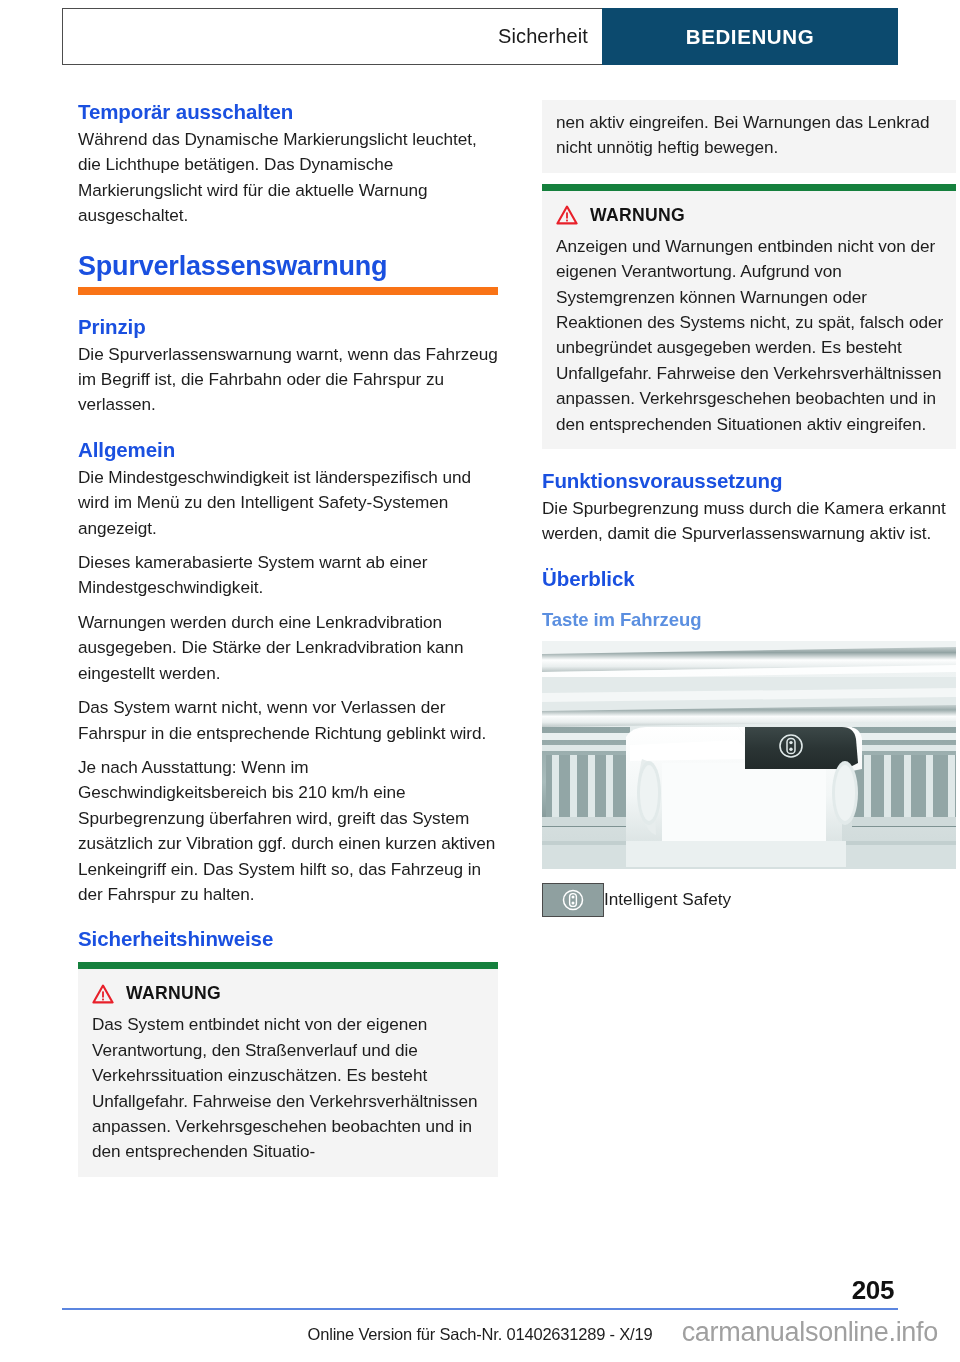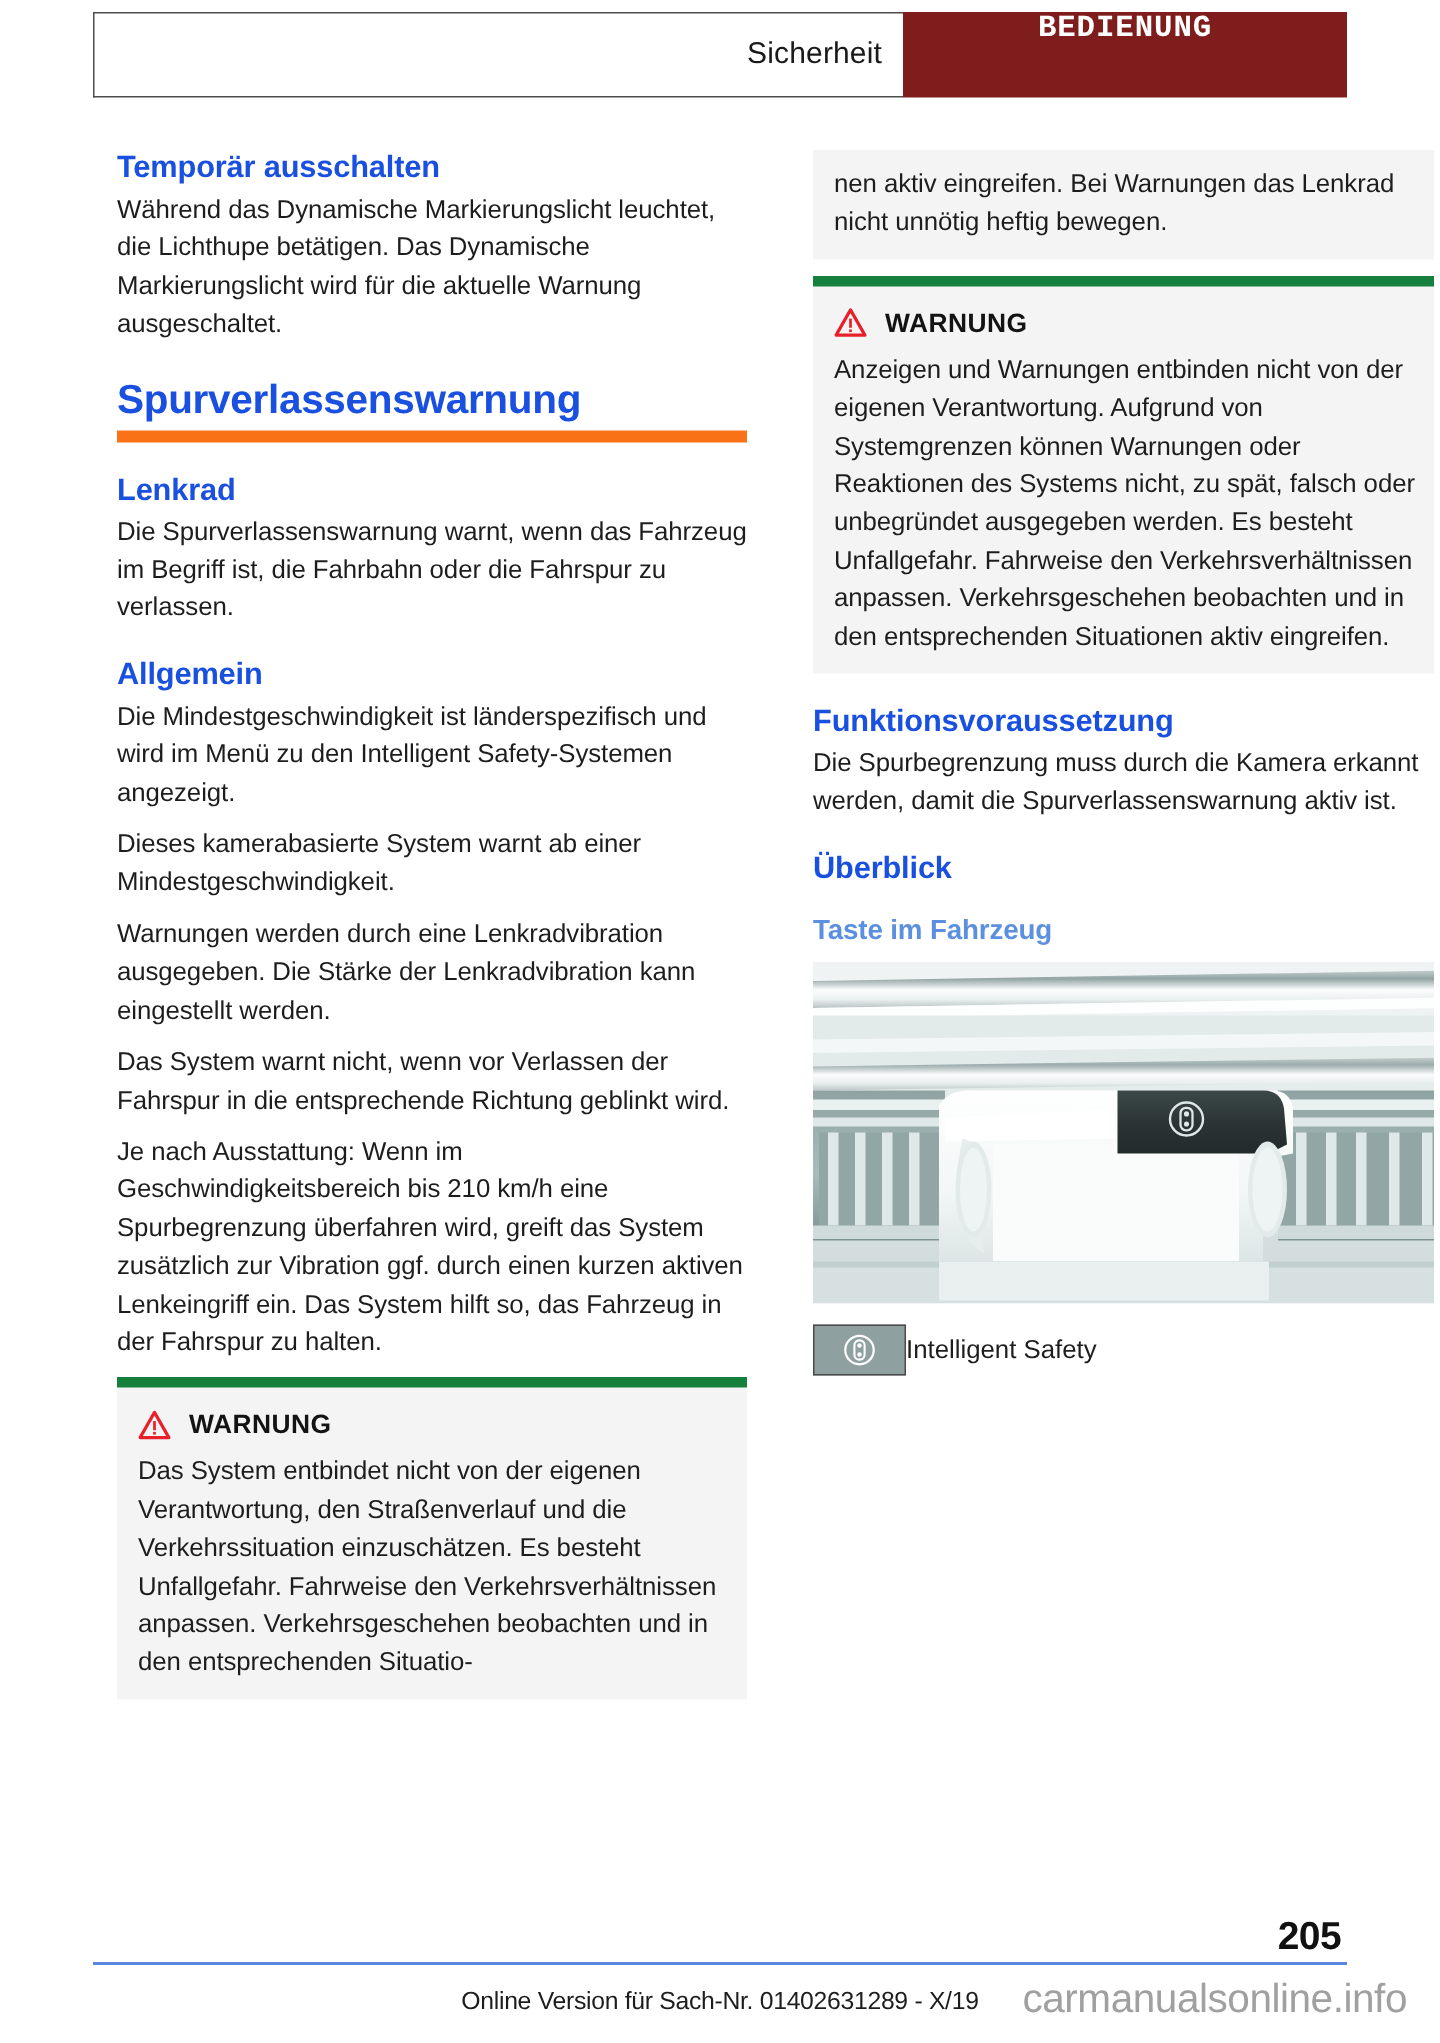--- a/index.html
+++ b/index.html
@@ -39,25 +39,24 @@
     padding-right: 14px;
     background: #ffffff;
   }
   .header-left-label {
     font-size: 20px;
     color: #1a1a1a;
     letter-spacing: 0.1px;
   }
   .header-right {
     width: 296px;
-    background: #7f1d1d;
-    display: flex;
-    align-items: flex-start;
+    background: #0c4a6e;
+    display: flex;
+    align-items: center;
     justify-content: center;
-    font-family: Liberation Mono, monospace;
   }
   .header-right-label {
     font-size: 20.5px;
     font-weight: bold;
     color: #ffffff;
     letter-spacing: 0.6px;
   }
 
   
   .columns {
@@ -221,30 +220,31 @@
 
   <div class="columns">
 
     <div class="col">
 
       <h2 class="section first">Temporär ausschalten</h2>
       <p class="body">Während das Dynamische Markierungslicht leuchtet, die Lichthupe betätigen. Das Dynamische Markierungslicht wird für die aktuelle Warnung ausgeschaltet.</p>
 
       <h1 class="chapter">Spurverlassenswarnung</h1>
 
-      <h2 class="section">Lenkrad</h2>
+      <h2 class="section">Prinzip</h2>
       <p class="body">Die Spurverlassenswarnung warnt, wenn das Fahrzeug im Begriff ist, die Fahrbahn oder die Fahrspur zu verlassen.</p>
 
       <h2 class="section">Allgemein</h2>
       <p class="body">Die Mindestgeschwindigkeit ist länderspezifisch und wird im Menü zu den Intelligent Safety-Systemen angezeigt.</p>
       <p class="body">Dieses kamerabasierte System warnt ab einer Mindestgeschwindigkeit.</p>
       <p class="body">Warnungen werden durch eine Lenkradvibration ausgegeben. Die Stärke der Lenkradvibration kann eingestellt werden.</p>
       <p class="body">Das System warnt nicht, wenn vor Verlassen der Fahrspur in die entsprechende Richtung geblinkt wird.</p>
       <p class="body">Je nach Ausstattung: Wenn im Geschwindigkeitsbereich bis 210 km/h eine Spurbegrenzung überfahren wird, greift das System zusätzlich zur Vibration ggf. durch einen kurzen aktiven Lenkeingriff ein. Das System hilft so, das Fahrzeug in der Fahrspur zu halten.</p>
 
+      <h2 class="section">Sicherheitshinweise</h2>
 
       <div class="warnbox">
         <div class="warnhead">
           <svg class="warn-tri" width="22" height="20" viewBox="0 0 22 20">
             <path d="M11 1.6 L20.6 18.4 L1.4 18.4 Z" fill="none" stroke="#e8202a" stroke-width="2.1" stroke-linejoin="round"></path>
             <rect x="10.1" y="7.4" width="1.8" height="6.1" fill="#e8202a"></rect>
             <rect x="10.1" y="14.6" width="1.8" height="1.8" fill="#e8202a"></rect>
           </svg>
           <span class="warnhead-label">WARNUNG</span>
         </div>

